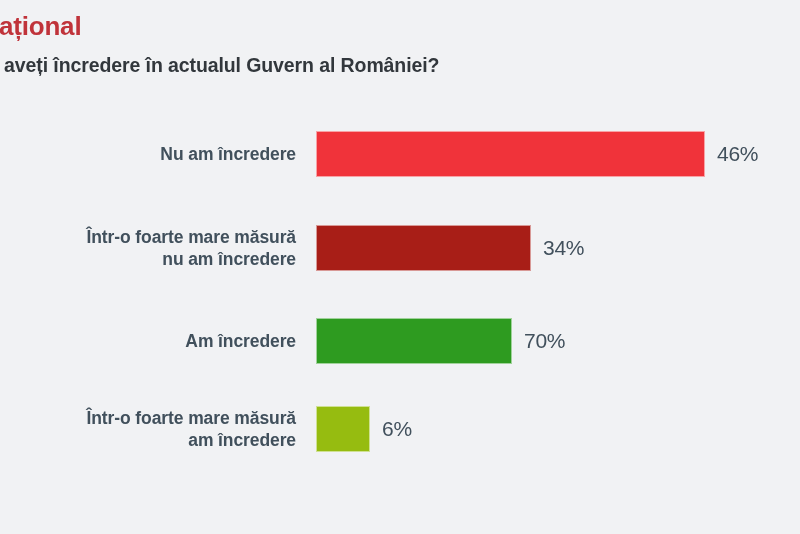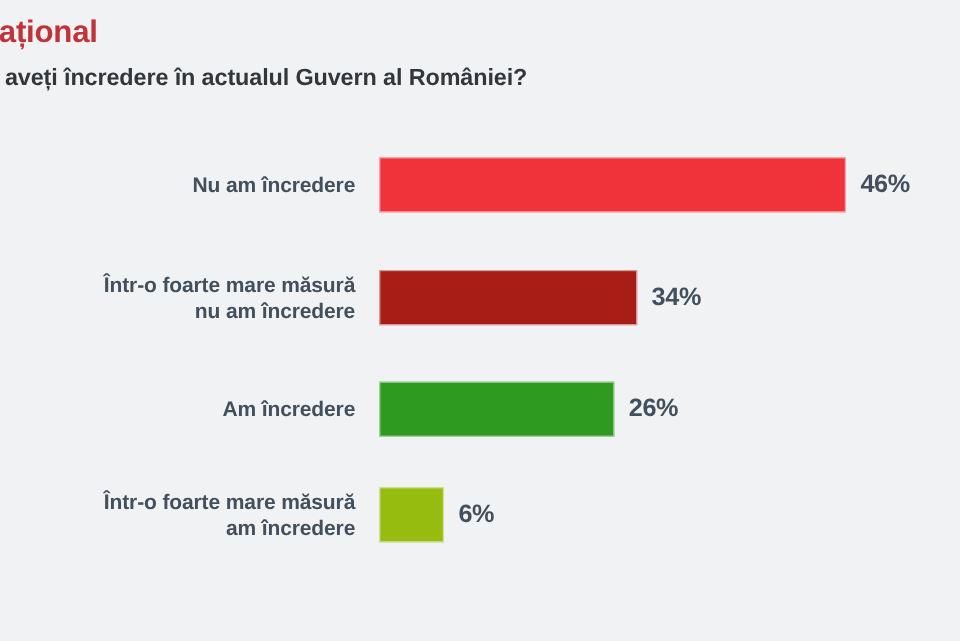--- a/index.html
+++ b/index.html
@@ -89,21 +89,21 @@
 
   .bar {
     height: 46px;
     border: 1px solid rgba(255,255,255,0.55);
     box-sizing: border-box;
   }
 
   .value-label {
     margin-left: 12px;
     font-size: 21px;
-    font-weight: bold;
+    font-weight: normal;
     color: #41505c;
     letter-spacing: -0.3px;
     white-space: nowrap;
   }
 </style>
 </head>
 <body style="background: rgb(241, 242, 244);">
 
 <div id="chart-root">
 
@@ -127,21 +127,21 @@
       <div class="bar-wrap">
         <div class="bar" style="width: 215px; background: rgb(168, 30, 23);"></div>
         <div class="value-label">34%</div>
       </div>
     </div>
 
     <div class="bar-row r2">
       <div class="cat-label">Am încredere</div>
       <div class="bar-wrap">
         <div class="bar" style="width: 196px; background: rgb(46, 155, 32);"></div>
-        <div class="value-label">26%</div>
+        <div class="value-label">70%</div>
       </div>
     </div>
 
     <div class="bar-row r3">
       <div class="cat-label">Într-o foarte mare măsură
 am încredere</div>
       <div class="bar-wrap">
         <div class="bar" style="width: 54px; background: rgb(150, 188, 16);"></div>
         <div class="value-label">6%</div>
       </div>

